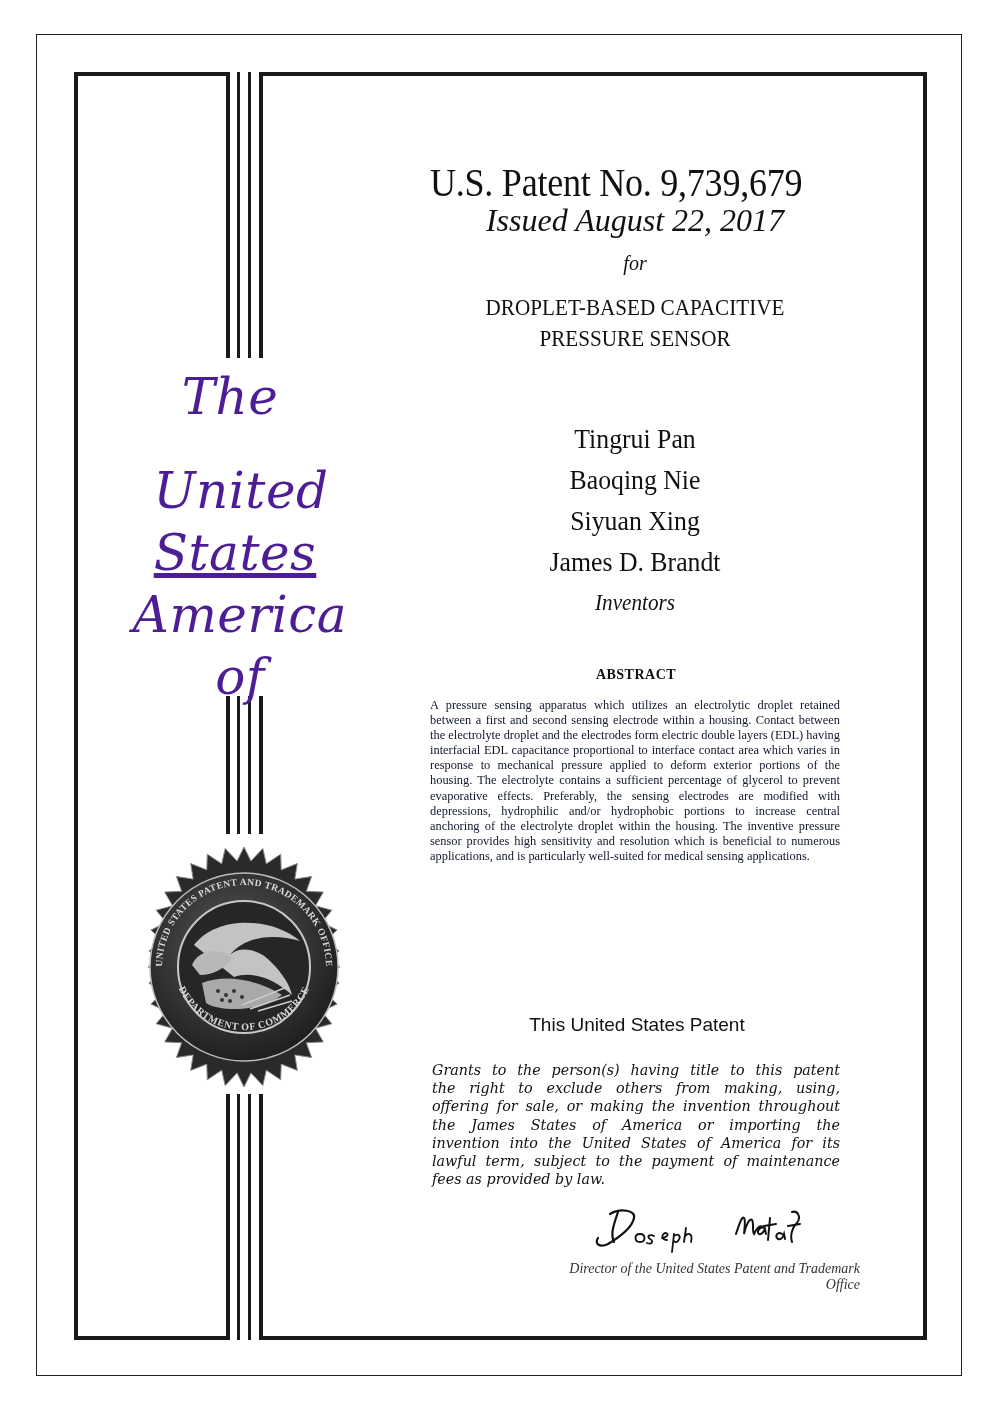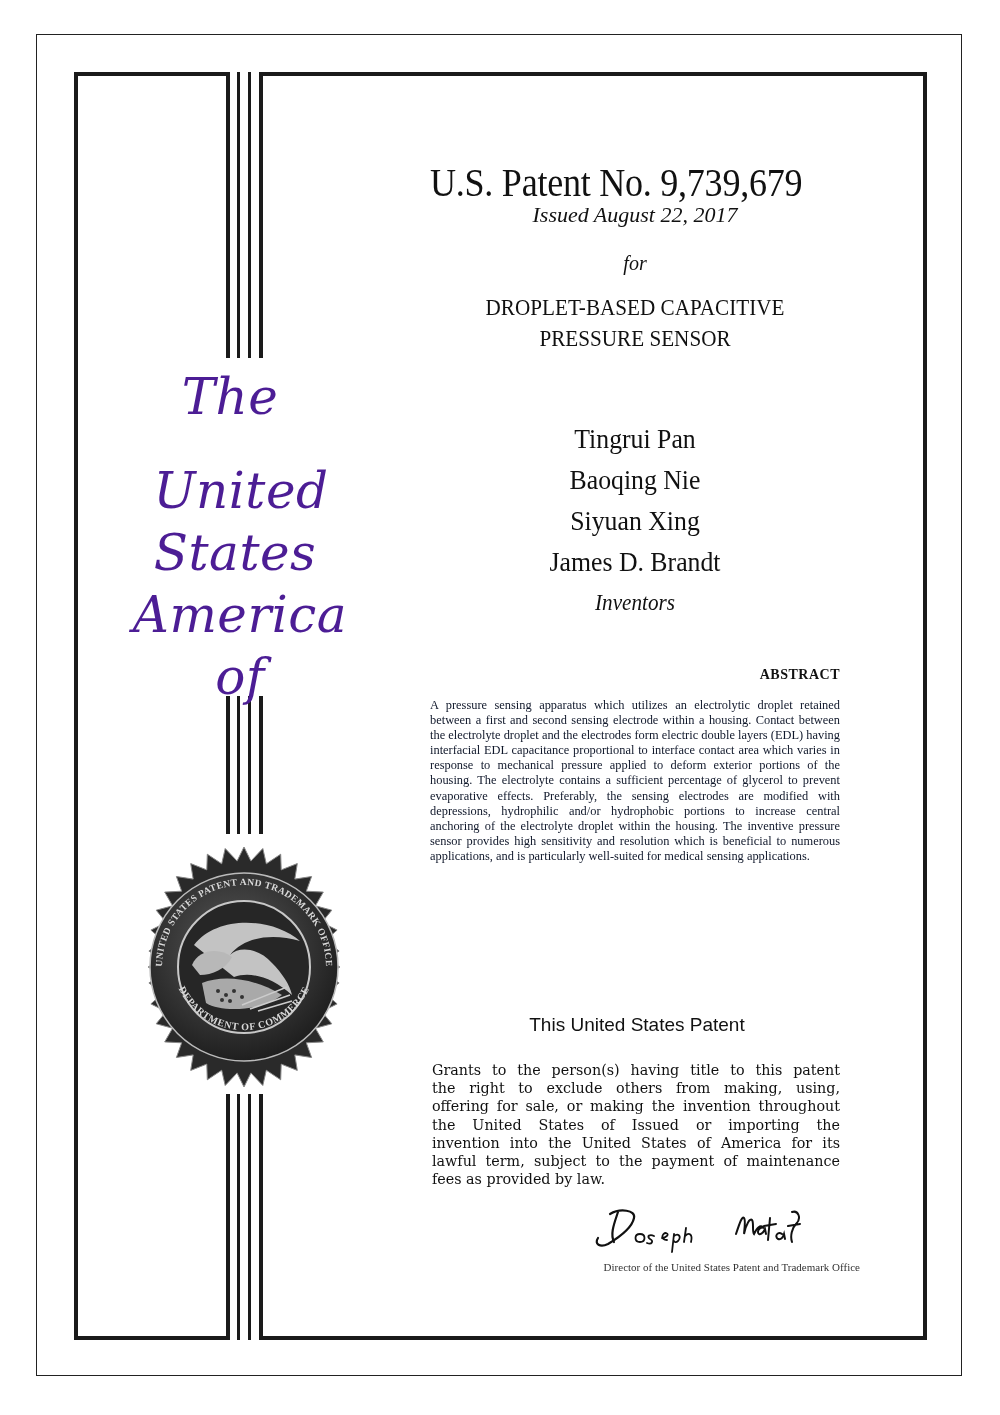--- a/index.html
+++ b/index.html
@@ -6,45 +6,45 @@
   body { width:1000px; height:1415px; position:relative; overflow:hidden; font-family:"Liberation Serif", serif; color:#111; }
   .outer { position:absolute; left:36px; top:34px; width:926px; height:1342px; border:1.5px solid #222; box-sizing:border-box; }
   .box-left { position:absolute; left:74px; top:72px; width:156px; height:1268px; border:4px solid #1a1a1a; box-sizing:border-box; }
   .box-right { position:absolute; left:259px; top:72px; width:668px; height:1268px; border:4px solid #1a1a1a; box-sizing:border-box; }
   .vline { position:absolute; width:3px; background:#1a1a1a; }
   .mask { position:absolute; background:#fff; }
   .usa { position:absolute; left:80px; top:366px; width:330px; text-align:center; font-family:"DejaVu Serif", serif; font-style:italic; font-size:50px; line-height:62px; color:#4c1d95; letter-spacing:0.5px; }
   .usa div { white-space:nowrap; }
   .seal { position:absolute; left:122px; top:845px; width:244px; height:244px; }
   .t { position:absolute; text-align:center; white-space:nowrap; }
-  .abstract-title { position:absolute; left:432px; width:408px; top:667px; text-align:right; font-weight:bold; font-size:14px; letter-spacing:0.5px; }
+  .abstract-title { position:absolute; left:432px; width:408px; top:667px; text-align:center; font-weight:bold; font-size:14px; letter-spacing:0.5px; }
   .abstract { position:absolute; left:430px; width:410px; top:698px; font-size:12.4px; line-height:15.1px; text-align:justify; color:#0f172a; hyphens:manual; }
   .grant-title { position:absolute; left:432px; width:410px; top:1014px; text-align:center; font-size:21px; font-family:Liberation Sans, sans-serif; font-size:19px; }
-  .grant { position:absolute; left:432px; width:408px; top:1061px; font-family:"DejaVu Serif", serif; font-size:14.3px; line-height:18.2px; text-align:justify; text-align-last:left; color:#111; }
+  .grant { position:absolute; left:432px; width:408px; top:1061px; font-family:"DejaVu Serif", serif; font-style:italic; font-size:14.3px; line-height:18.2px; text-align:justify; text-align-last:left; color:#111; }
   .grant span { display:block; text-align:justify; text-align-last:justify; }
   .grant span.last { text-align-last:left; }
   .sig { position:absolute; left:588px; top:1204px; width:260px; height:50px; }
-  .director { position:absolute; left:560px; width:300px; top:1261px; text-align:right; font-size:11px; color:#333; }
+  .director { position:absolute; left:560px; width:300px; top:1261px; text-align:right; font-size:14px; font-style:italic; color:#333; }
 </style>
 </head>
 <body>
 
 <div class="outer"></div>
 <div class="box-left"></div>
 <div class="box-right"></div>
 <div class="vline" style="left:237px; top:72px; height:1268px;"></div>
 <div class="vline" style="left:248px; top:72px; height:1268px;"></div>
 
 <div class="mask" style="left:215px; top:358px; width:52px; height:338px;"></div>
 <div class="mask" style="left:215px; top:834px; width:52px; height:260px;"></div>
 
 <div class="usa">
   <div style="margin-left:-30px;">The</div>
   <div style="margin-left:-8px;margin-top:32px;">United</div>
-  <div style="margin-left:-20px;">States</div>
+  <div style="margin-left:-20px;text-decoration:underline;">States</div>
   <div style="margin-left:-10px;">America</div>
   <div style="margin-left:-10px;">of</div>
 </div>
 
 <svg class="seal" viewBox="0 0 244 244">
   <defs>
     <path id="arcTop" d="M 40 122 A 82 82 0 0 1 204 122"></path>
     <path id="arcBot" d="M 52 130 A 72 72 0 0 0 192 130"></path>
     <radialGradient id="g1" cx="45%" cy="40%" r="60%">
       <stop offset="0%" stop-color="#5a5a5a"></stop>
@@ -70,40 +70,40 @@
       <circle cx="104" cy="150" r="2"></circle>
       <circle cx="112" cy="146" r="2"></circle>
     <circle cx="100" cy="155" r="2"></circle>
       <circle cx="108" cy="156" r="2"></circle>
       <circle cx="120" cy="152" r="2"></circle>
   </g>
   <path d="M120 160 L165 142 M128 164 L168 150 M136 166 L170 156" stroke="#ccc" stroke-width="1.5"></path>
 </svg>
 
 <div class="t" style="left:262px; width:746px; top:158px; font-size:41px; letter-spacing:-0.3px; left:262px; width:746px; transform:scaleX(0.88); transform-origin:left; left:430px; width:auto;">U.S. Patent No. 9,739,679</div>
-<div class="t" style="left:480px; width:310px; top:202px; font-size:22px; font-style:italic;">Issued August 22, 2017</div>
+<div class="t" style="left:480px; width:310px; top:202px; font-size:32px; font-style:italic;">Issued August 22, 2017</div>
 <div class="t" style="left:610px; width:50px; top:252px; font-size:20px; font-style:italic;">for</div>
 <div class="t" style="left:470px; width:330px; top:295px; font-size:23px; transform:scaleX(0.92);">DROPLET-BASED CAPACITIVE</div>
 <div class="t" style="left:470px; width:330px; top:326px; font-size:23px; transform:scaleX(0.92);">PRESSURE SENSOR</div>
 
 <div class="t" style="left:500px; width:270px; top:423px; font-size:28px; transform:scaleX(0.92);">Tingrui Pan</div>
 <div class="t" style="left:500px; width:270px; top:464px; font-size:28px; transform:scaleX(0.92);">Baoqing Nie</div>
 <div class="t" style="left:500px; width:270px; top:505px; font-size:28px; transform:scaleX(0.92);">Siyuan Xing</div>
 <div class="t" style="left:500px; width:270px; top:546px; font-size:28px; transform:scaleX(0.92);">James D. Brandt</div>
 <div class="t" style="left:500px; width:270px; top:590px; font-size:23px; font-style:italic; transform:scaleX(0.92);">Inventors</div>
 
 <div class="abstract-title">ABSTRACT</div>
 <div class="abstract">A pressure sensing apparatus which utilizes an electrolytic droplet retained between a first and second sensing electrode within a housing. Contact between the electrolyte droplet and the electrodes form electric double layers (EDL) having interfacial EDL capaci­tance proportional to interface contact area which varies in response to mechanical pressure applied to deform exterior portions of the housing. The electrolyte contains a sufficient percentage of glycerol to prevent evaporative effects. Preferably, the sensing electrodes are modified with depressions, hydrophilic and/or hydrophobic portions to increase central anchoring of the electrolyte droplet within the housing. The inventive pressure sensor provides high sensitivity and resolution which is beneficial to numerous applications, and is partic­ularly well-suited for medical sensing applications.</div>
 
 <div class="grant-title">This United States Patent</div>
 <div class="grant">
   <span>Grants to the person(s) having title to this patent</span>
   <span>the right to exclude others from making, using,</span>
   <span>offering for sale, or making the invention throughout</span>
-  <span>the United States of Issued or importing the</span>
+  <span>the James States of America or importing the</span>
   <span>invention into the United States of America for its</span>
   <span>lawful term, subject to the payment of maintenance</span>
   <span class="last">fees as provided by law.</span>
 </div>
 
 <svg class="sig" viewBox="0 0 260 50">
   <path d="M22 10 C 32 4, 48 6, 46 14 C 44 24, 30 34, 20 40 C 12 44, 6 40, 10 34 M 30 8 C 26 20, 22 30, 26 38" fill="none" stroke="#111" stroke-width="2.2" stroke-linecap="round"></path>
   <path d="M52 30 c -6 0, -6 8, 0 8 c 6 0, 6 -8, 0 -8 M66 32 c -4 -2, -8 0, -4 3 c 4 2, 2 6, -3 4 M74 34 c 4 0, 8 -4, 4 -5 c -4 0, -6 7, 1 7 M86 30 l -2 18 M86 32 c 4 -3, 8 0, 4 5 c -2 2, -4 1, -4 0 M98 24 l -2 14 M97 32 c 4 -4, 8 -2, 6 6" fill="none" stroke="#111" stroke-width="1.8" stroke-linecap="round"></path>
   <path d="M148 30 c 4 -12, 6 -18, 8 -16 c 2 2, 0 14, 0 16 c 2 -10, 6 -16, 8 -14 c 2 2, 0 12, 2 14 c 3 -6, 6 -10, 10 -6 c -4 -2, -8 4, -5 6 c 3 1, 5 -3, 6 -5 l 1 5 M182 14 l -2 22 M176 22 l 12 -2 M194 30 c -4 -3, -8 2, -4 5 c 3 1, 5 -2, 6 -5 l 1 5 M204 8 c 6 -2, 10 6, 4 12 c -4 4, -6 12, -4 18 M200 22 l 12 -2" fill="none" stroke="#111" stroke-width="2" stroke-linecap="round"></path>
 </svg>

